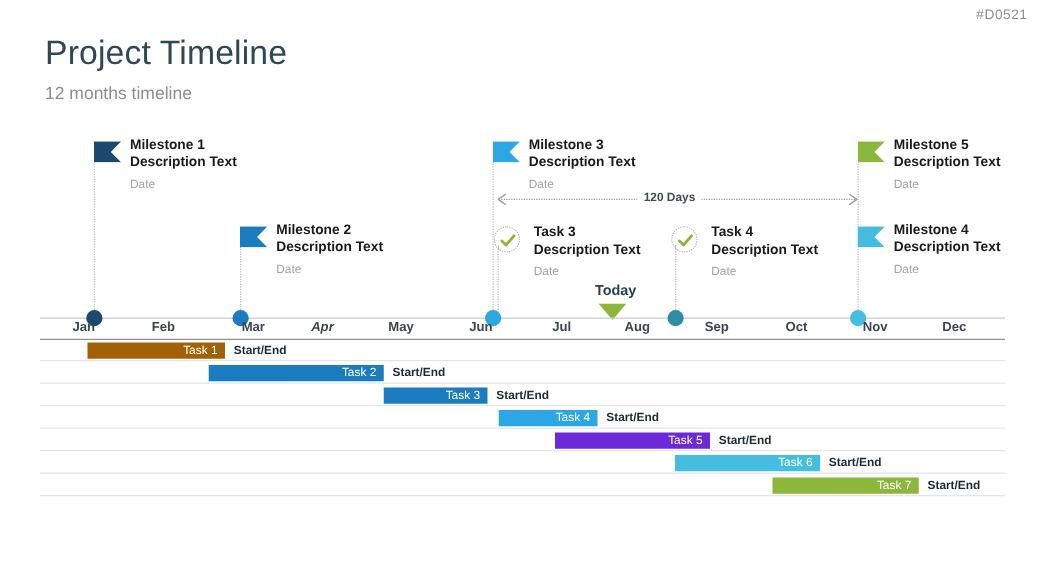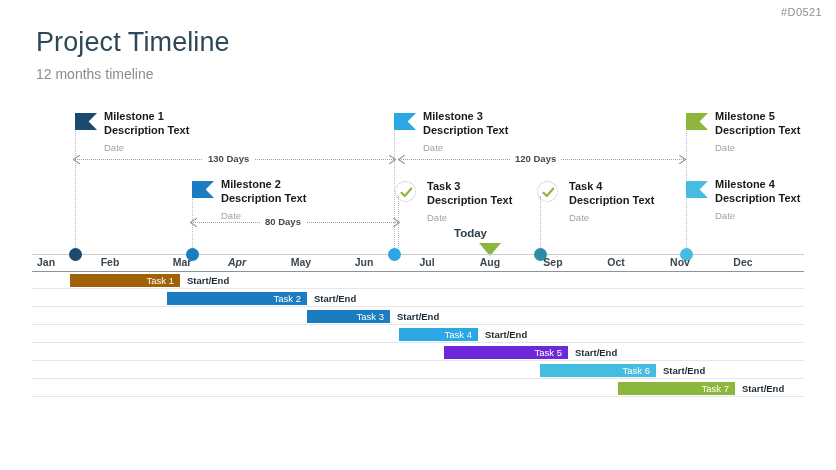--- a/index.html
+++ b/index.html
@@ -173,21 +173,21 @@
     width: 772px;
     height: 0;
     border-top: 1.2px solid #8e9398;
   }
   .month {
     position: absolute;
     top: 256px;
     font-size: 10.5px;
     font-weight: bold;
     color: #3a4752;
-    text-align: center;
+    text-align: right;
     width: 60px;
     margin-left: -30px;
   }
   .axis-dot {
     position: absolute;
     width: 13px;
     height: 13px;
     border-radius: 50%;
     margin-left: -6.5px;
     top: 247.5px;
@@ -231,41 +231,21 @@
 
 <div id="chart">
 
   <div class="vline" style="left:75px; top:128px; height:122px;"></div>
   <div class="vline" style="left:192px; top:196px; height:54px;"></div>
   <div class="vline" style="left:394px; top:128px; height:122px;"></div>
   <div class="vline" style="left:398px; top:196px; height:54px;"></div>
   <div class="vline" style="left:540px; top:196px; height:54px;"></div>
   <div class="vline" style="left:686px; top:128px; height:122px;"></div>
 
-  <div class="duration" style="left:73px; top:153px; width:323px;">
-    <div class="dur-line"></div>
-    <svg class="arrow-l" viewBox="0 0 7 9">
-        <path d="M7 0 L0.5 4.5 L7 9" fill="none" stroke="#9aa0a6" stroke-width="1.2"></path>
-      </svg>
-    <svg class="arrow-r" viewBox="0 0 7 9">
-        <path d="M0 0 L6.5 4.5 L0 9" fill="none" stroke="#9aa0a6" stroke-width="1.2"></path>
-      </svg>
-    <div class="dur-label" style="left:130px;">130 Days</div>
-  </div>
-
-  <div class="duration" style="left:190px; top:216px; width:210px;">
-    <div class="dur-line"></div>
-    <svg class="arrow-l" viewBox="0 0 7 9">
-        <path d="M7 0 L0.5 4.5 L7 9" fill="none" stroke="#9aa0a6" stroke-width="1.2"></path>
-      </svg>
-    <svg class="arrow-r" viewBox="0 0 7 9">
-        <path d="M0 0 L6.5 4.5 L0 9" fill="none" stroke="#9aa0a6" stroke-width="1.2"></path>
-      </svg>
-    <div class="dur-label" style="left:70px;">80 Days</div>
-  </div>
+
 
   <div class="duration" style="left:398px; top:153px; width:288px;">
     <div class="dur-line"></div>
     <svg class="arrow-l" viewBox="0 0 7 9">
         <path d="M7 0 L0.5 4.5 L7 9" fill="none" stroke="#9aa0a6" stroke-width="1.2"></path>
       </svg>
     <svg class="arrow-r" viewBox="0 0 7 9">
         <path d="M0 0 L6.5 4.5 L0 9" fill="none" stroke="#9aa0a6" stroke-width="1.2"></path>
       </svg>
     <div class="dur-label" style="left:112px;">120 Days</div>
@@ -345,21 +325,21 @@
     <div class="flag">
         <div class="flag-shape" style="background:#45bde0;"></div>
       </div>
     <div class="callout-text">
       <div class="c-title">Milestone 4</div>
       <div class="c-desc">Description Text</div>
       <div class="c-date">Date</div>
     </div>
   </div>
 
-  <div id="today-label" style="left:454px; top:227px;">Today</div>
+  <div id="today-label" style="left:476px; top:227px;">Today</div>
   <div id="today-tri" style="left:479px; top:243px;"></div>
 
   <div id="axis-line"></div>
   <div id="axis-line-2"></div>
 
   <div class="axis-dot" style="left:75px;  background:#1b4a6e;"></div>
   <div class="axis-dot" style="left:192px; background:#1b7cc0;"></div>
   <div class="axis-dot" style="left:394px; background:#2da6e4;"></div>
   <div class="axis-dot" style="left:540px; background:#2e8ca5;"></div>
   <div class="axis-dot" style="left:686px; background:#45bde0;"></div>

